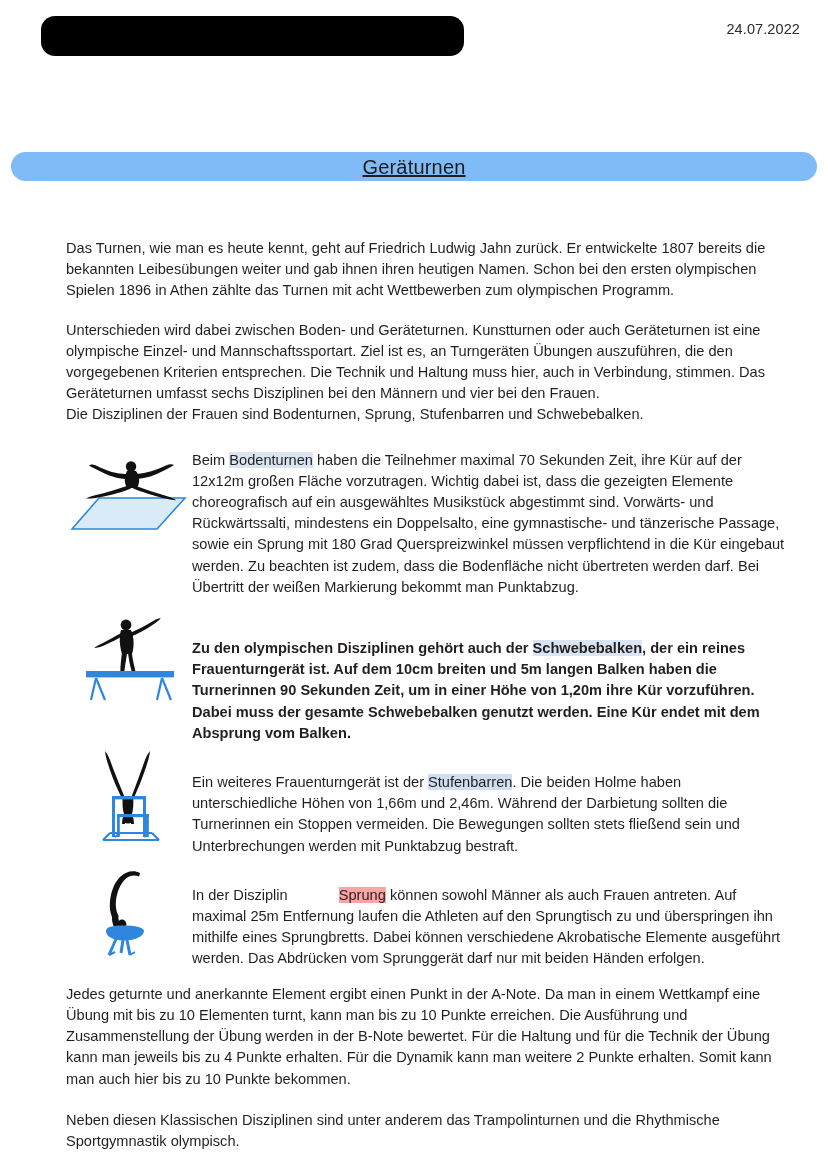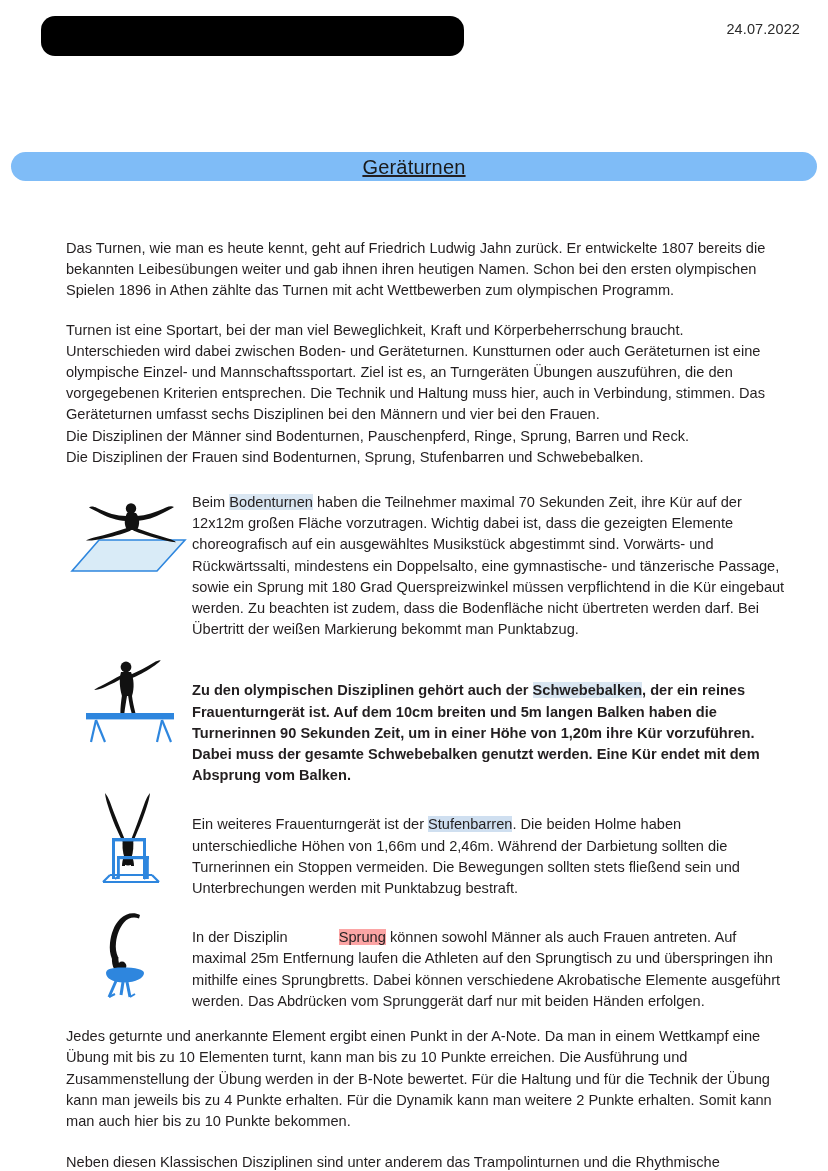--- a/index.html
+++ b/index.html
@@ -133,23 +133,21 @@
 </div>
 
 <div class="title-banner">
   <span class="title-text">Geräturnen</span>
 </div>
 
 <div class="doc-body">
 
   <p class="para">Das Turnen, wie man es heute kennt, geht auf Friedrich Ludwig Jahn zurück. Er entwickelte  1807 bereits die bekannten Leibesübungen weiter und gab ihnen ihren heutigen Namen. Schon bei den ersten olympischen Spielen 1896 in Athen zählte das Turnen mit acht Wettbewerben zum olympischen Programm.</p>
 
-  <p class="para tight">Turnen ist eine Sportart, bei der man viel Beweglichkeit, Kraft und Körperbeherrschung braucht.</p>
   <p class="para tight">Unterschieden wird dabei zwischen Boden- und Geräteturnen. Kunstturnen oder auch Geräteturnen ist eine olympische Einzel- und Mannschaftssportart. Ziel ist es, an Turngeräten Übungen auszuführen, die den vorgegebenen Kriterien entsprechen. Die Technik und Haltung muss hier, auch in Verbindung, stimmen. Das Geräteturnen umfasst sechs Disziplinen bei den Männern und vier bei den Frauen.</p>
-  <p class="para tight">Die Disziplinen der Männer sind Bodenturnen, Pauschenpferd, Ringe, Sprung, Barren und Reck.</p>
   <p class="para">Die Disziplinen der Frauen sind Bodenturnen, Sprung, Stufenbarren und Schwebebalken.</p>
 
   <div class="discipline-list">
 
     <div class="discipline-row row-floor">
       <div class="discipline-figure">
         <svg width="120" height="74" viewBox="0 0 120 74">
 
           <polygon points="30,40 116,40 88,71 3,71" fill="#D9EBF7" stroke="#2E86DE" stroke-width="1.6"></polygon>
 

